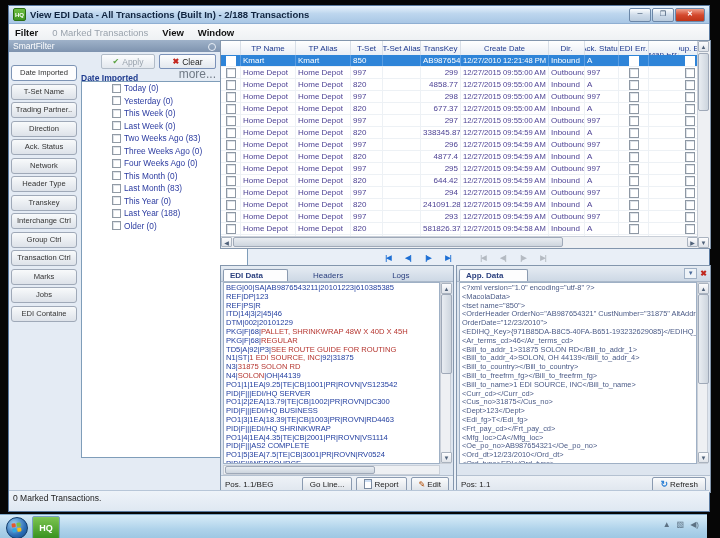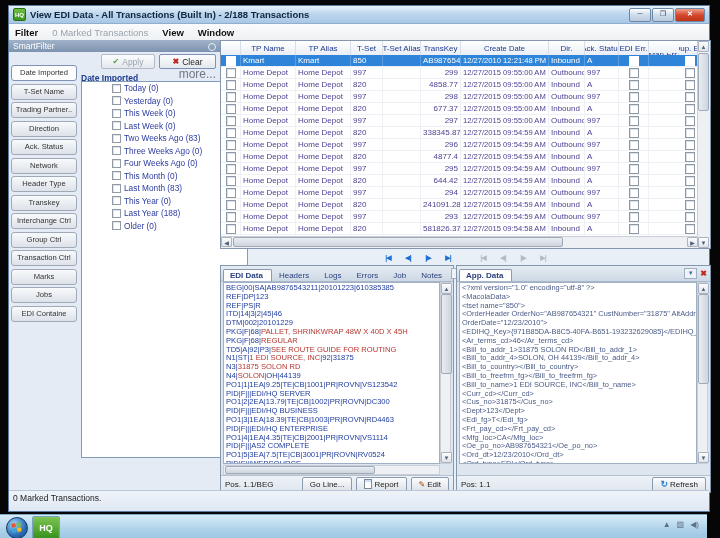--- a/index.html
+++ b/index.html
@@ -91,21 +91,21 @@
   #pager{position:absolute;left:211px;top:244px;width:491px;height:15px;display:flex;align-items:center;justify-content:center;gap:3px;}
   .pbtn{width:17px;height:12px;font-size:7px;text-align:center;line-height:12px;color:#1d6fd4;font-weight:bold;letter-spacing:-1px;}
   .pbtn.dis{color:#b4bac2;}
   .pgap{width:12px;}
   
   .panel{position:absolute;top:259px;bottom:18px;background:#dde5ef;border:1px solid #8396ad;box-sizing:border-box;}
   #edipanel{left:211px;width:234px;}
   #apppanel{left:447px;width:255px;}
   .tabbar{position:absolute;left:0;top:0;right:0;height:15px;background:linear-gradient(#e6ecf3,#cdd8e5);
     border-bottom:1px solid #aab8c9;display:flex;align-items:flex-end;padding-left:2px;}
-  .tab{font-size:8px;color:#2a3f7e;padding:1px 8px 1px 6px;margin-right:1px;white-space:nowrap;}
+  .tab{font-size:8px;color:#2a3f7e;padding:1px 24px 1px 6px;margin-right:19px;white-space:nowrap;}
   .tab.active{background:#fdfdfe;border:1px solid #8a9ab0;border-bottom:none;border-radius:2px 2px 0 0;font-weight:bold;}
   .tab-tools{margin-left:auto;display:flex;align-items:center;gap:3px;padding:0 3px 2px 0;}
   .tt-drop{font-size:6px;color:#4a6a9a;border:1px solid #9fb0c5;background:#eef3f8;width:11px;height:9px;text-align:center;line-height:8px;}
   .tt-close{font-size:8px;color:#c0281e;font-weight:bold;}
   .pcontent{position:absolute;left:2px;top:16px;right:13px;bottom:28px;background:#fff;border:1px solid #9fb0c5;
     overflow:hidden;padding:1px 0 0 2px;box-sizing:border-box;}
   .pline{font-size:7.6px;line-height:8.8px;white-space:nowrap;}
   .pline .n{color:#1f3c9e;}
   .pline .r{color:#b5352f;}
   .xline{font-size:7.4px;line-height:8.8px;white-space:nowrap;color:#4a5a86;}
@@ -646,21 +646,21 @@
         <div class="pline"><span class="n">PKG|F|68|</span><span class="r">REGULAR</span></div>
         <div class="pline"><span class="n">TD5|A|92|P3|</span><span class="r">SEE ROUTE GUIDE FOR ROUTING</span></div>
         <div class="pline"><span class="n">N1|ST|</span><span class="r">1 EDI SOURCE, INC</span><span class="n">|92|31875</span></div>
         <div class="pline"><span class="n">N3|</span><span class="r">31875 SOLON RD</span></div>
         <div class="pline"><span class="n">N4|</span><span class="r">SOLON</span><span class="n">|OH|44139</span></div>
         <div class="pline"><span class="n">PO1|1|1EA|9.25|TE|CB|1001|PR|ROVN|VS123542</span></div>
         <div class="pline"><span class="n">PID|F|||EDI/HQ SERVER</span></div>
         <div class="pline"><span class="n">PO1|2|2EA|13.79|TE|CB|1002|PR|ROVN|DC300</span></div>
         <div class="pline"><span class="n">PID|F|||EDI/HQ BUSINESS</span></div>
         <div class="pline"><span class="n">PO1|3|1EA|18.39|TE|CB|1003|PR|ROVN|RD4463</span></div>
-        <div class="pline"><span class="n">PID|F|||EDI/HQ ENTERPRISE</span></div>
+        <div class="pline"><span class="n">PID|F|||EDI/HQ SHRINKWRAP</span></div>
         <div class="pline"><span class="n">PO1|4|1EA|4.35|TE|CB|2001|PR|ROVN|VS1114</span></div>
         <div class="pline"><span class="n">PID|F|||AS2 COMPLETE</span></div>
         <div class="pline"><span class="n">PO1|5|3EA|7.5|TE|CB|3001|PR|ROVN|RV0524</span></div>
         <div class="pline"><span class="n">PID|F|||WEBSOURCE</span></div>
       </div>
     <div class="sb-v2">
       <div class="sb-btn" style="top:0;">▲</div>
       <div class="sb-thumb-v" style="top:11px;height:80px;"></div>
       <div class="sb-btn" style="bottom:0;">▼</div>
     </div>

